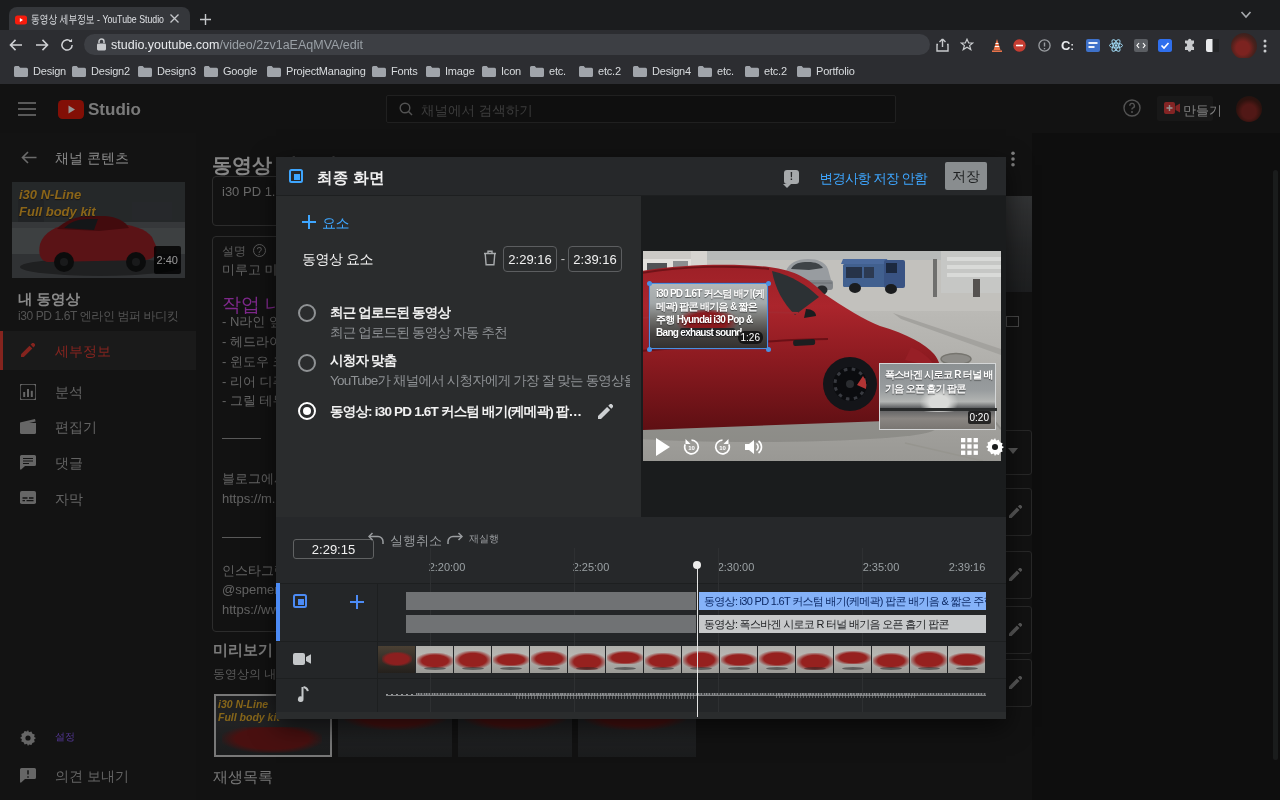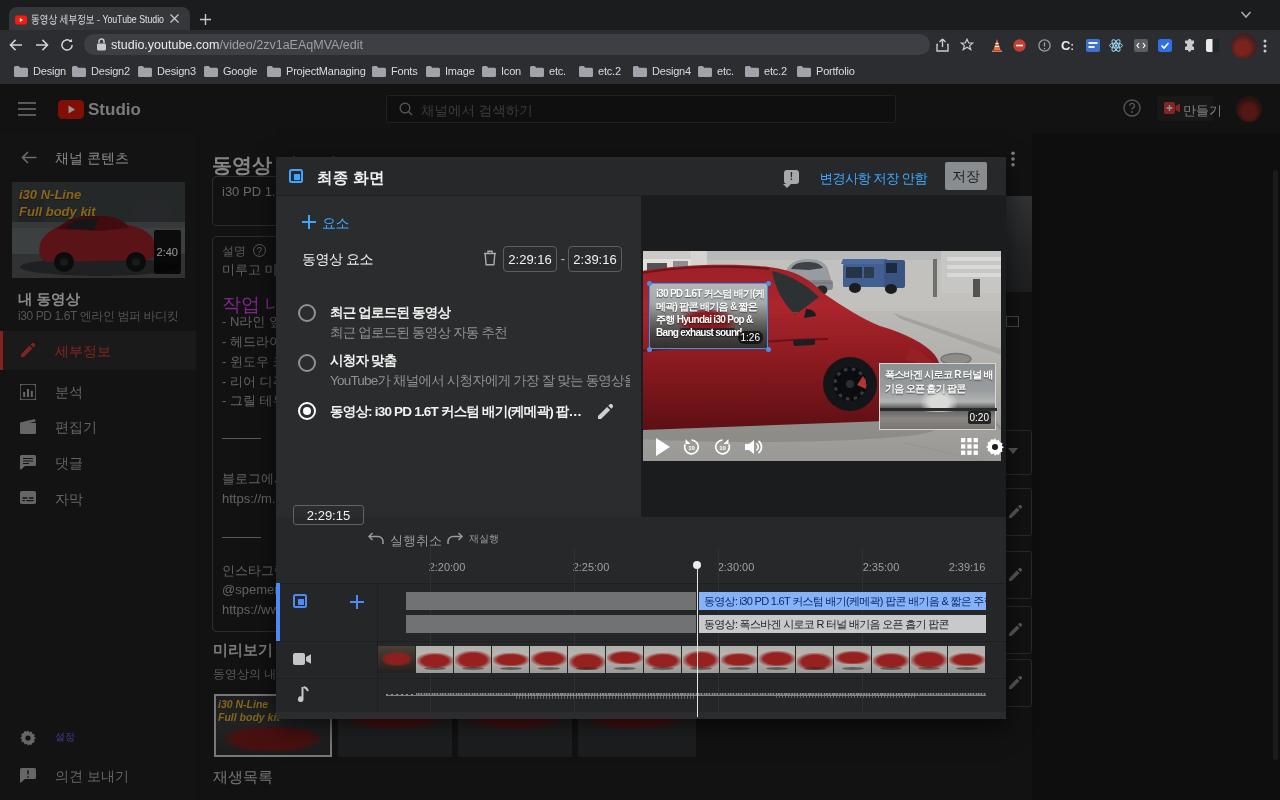--- a/index.html
+++ b/index.html
@@ -215,21 +215,21 @@
       <ellipse cx="88" cy="85" rx="80" ry="9" fill="#2e2f31" opacity=".8"></ellipse>
       <path d="M28 62 c4 -12 16 -19 34 -20 l36 -1 c22 1 36 6 42 14 l4 9 c2 8 -2 13 -10 14 l-98 2 c-8 -1 -10 -8 -8 -18z" fill="#9c2127"></path>
       <path d="M45 47 c8 -9 20 -13 34 -13 l14 0 c12 1 20 5 24 12 l-30 3z" fill="#731318"></path>
       <path d="M52 46 c6 -6 14 -9 24 -9 l10 0 -4 11z" fill="#24272a"></path>
       <circle cx="52" cy="80" r="10" fill="#141516"></circle>
         <circle cx="124" cy="80" r="10" fill="#141516"></circle>
       <circle cx="52" cy="80" r="4" fill="#2c2e30"></circle>
         <circle cx="124" cy="80" r="4" fill="#2c2e30"></circle>
     </svg>
     <div class="abs" style="left:7px;top:4px;font-size:13px;line-height:17px;font-weight:bold;font-style:italic;color:#efaf2b;text-shadow:0 1px 1px #222">i30 N-Line<br>Full body kit</div>
-    <div class="abs" style="right:4px;bottom:4px;background:rgba(0,0,0,.8);color:#fff;font-size:11px;padding:16px 3px;border-radius:2px">2:40</div>
+    <div class="abs" style="right:4px;bottom:4px;background:rgba(0,0,0,.8);color:#fff;font-size:11px;padding:8px 3px;border-radius:2px">2:40</div>
   </div>
   <div class="abs" style="left:18px;top:290px;font-size:14.5px;font-weight:bold;color:#ededed">내 동영상</div>
   <div class="abs" style="left:18px;top:308px;width:162px;font-size:12px;letter-spacing:-.4px;color:#8f8f8f;white-space:nowrap;overflow:hidden">i30 PD 1.6T 엔라인 범퍼 바디킷 튜닝 N-...</div>
   <div class="abs" style="left:0;top:331px;width:196px;height:39px;background:#2e2e2e"></div>
   <div class="abs" style="left:0;top:331px;width:3px;height:39px;background:#e53e35"></div>
   <svg class="abs" style="left:21px;top:343px" width="14" height="14" viewBox="0 0 14 14">
       <path d="M0 11.2 8.5 2.7l2.8 2.8L2.8 14H0z" fill="#e53e35"></path>
       <path d="M9.6 1.6 11 .2a1.3 1.3 0 0 1 1.9 0l.9.9a1.3 1.3 0 0 1 0 1.9l-1.4 1.4z" fill="#e53e35"></path>
     </svg>
   <div class="abs" style="left:55px;top:343px;font-size:14px;color:#e53e35">세부정보</div>
@@ -489,21 +489,21 @@
           <rect x="0" y="12.6" width="4.3" height="4.3"></rect>
           <rect x="6.3" y="12.6" width="4.3" height="4.3"></rect>
           <rect x="12.6" y="12.6" width="4.3" height="4.3"></rect>
         </g>
       </svg>
     <svg class="abs" style="left:710px;top:281px" width="18" height="18" viewBox="0 0 16 16">
         <path d="M8 0l1 2.2 2.4-.6 1 2.1 2.3.9-.6 2.4L16 8l-1.9 1.6.6 2.4-2.3.9-1 2.1-2.4-.6L8 16l-1-2.2-2.4.6-1-2.1-2.3-.9.6-2.4L0 8l1.9-1.6-.6-2.4 2.3-.9 1-2.1 2.4.6z" fill="#fff"></path>
         <circle cx="8" cy="8" r="2.7" fill="#1a1c1d"></circle>
       </svg>
     <div class="abs" id="mtimeline"></div>
-    <div class="abs" style="left:17px;top:348px;width:71px;height:20px;border:1px solid #606263;border-radius:3px;font-size:13px;color:#f1f1f1;text-align:center;line-height:19px">2:29:15</div>
+    <div class="abs" style="left:17px;top:382px;width:81px;height:20px;border:1px solid #606263;border-radius:3px;font-size:13px;color:#f1f1f1;text-align:center;line-height:19px">2:29:15</div>
     <svg class="abs" style="left:92px;top:375px" width="16" height="13" viewBox="0 0 16 13">
         <path d="M4.5 1 1 4.5 4.5 8" stroke="#9a9da0" stroke-width="1.5" fill="none"></path>
         <path d="M1 4.5h9a5 5 0 0 1 5 5V12" stroke="#9a9da0" stroke-width="1.5" fill="none"></path>
       </svg>
     <div class="abs" style="left:114px;top:375px;font-size:13px;color:#9a9da0">실행취소</div>
     <svg class="abs" style="left:171px;top:375px" width="16" height="13" viewBox="0 0 16 13">
         <path d="M11.5 1 15 4.5 11.5 8" stroke="#9a9da0" stroke-width="1.5" fill="none"></path>
         <path d="M15 4.5H6a5 5 0 0 0-5 5V12" stroke="#9a9da0" stroke-width="1.5" fill="none"></path>
       </svg>
     <div class="abs" style="left:193px;top:375px;font-size:10px;color:#9a9da0">재실행</div>

